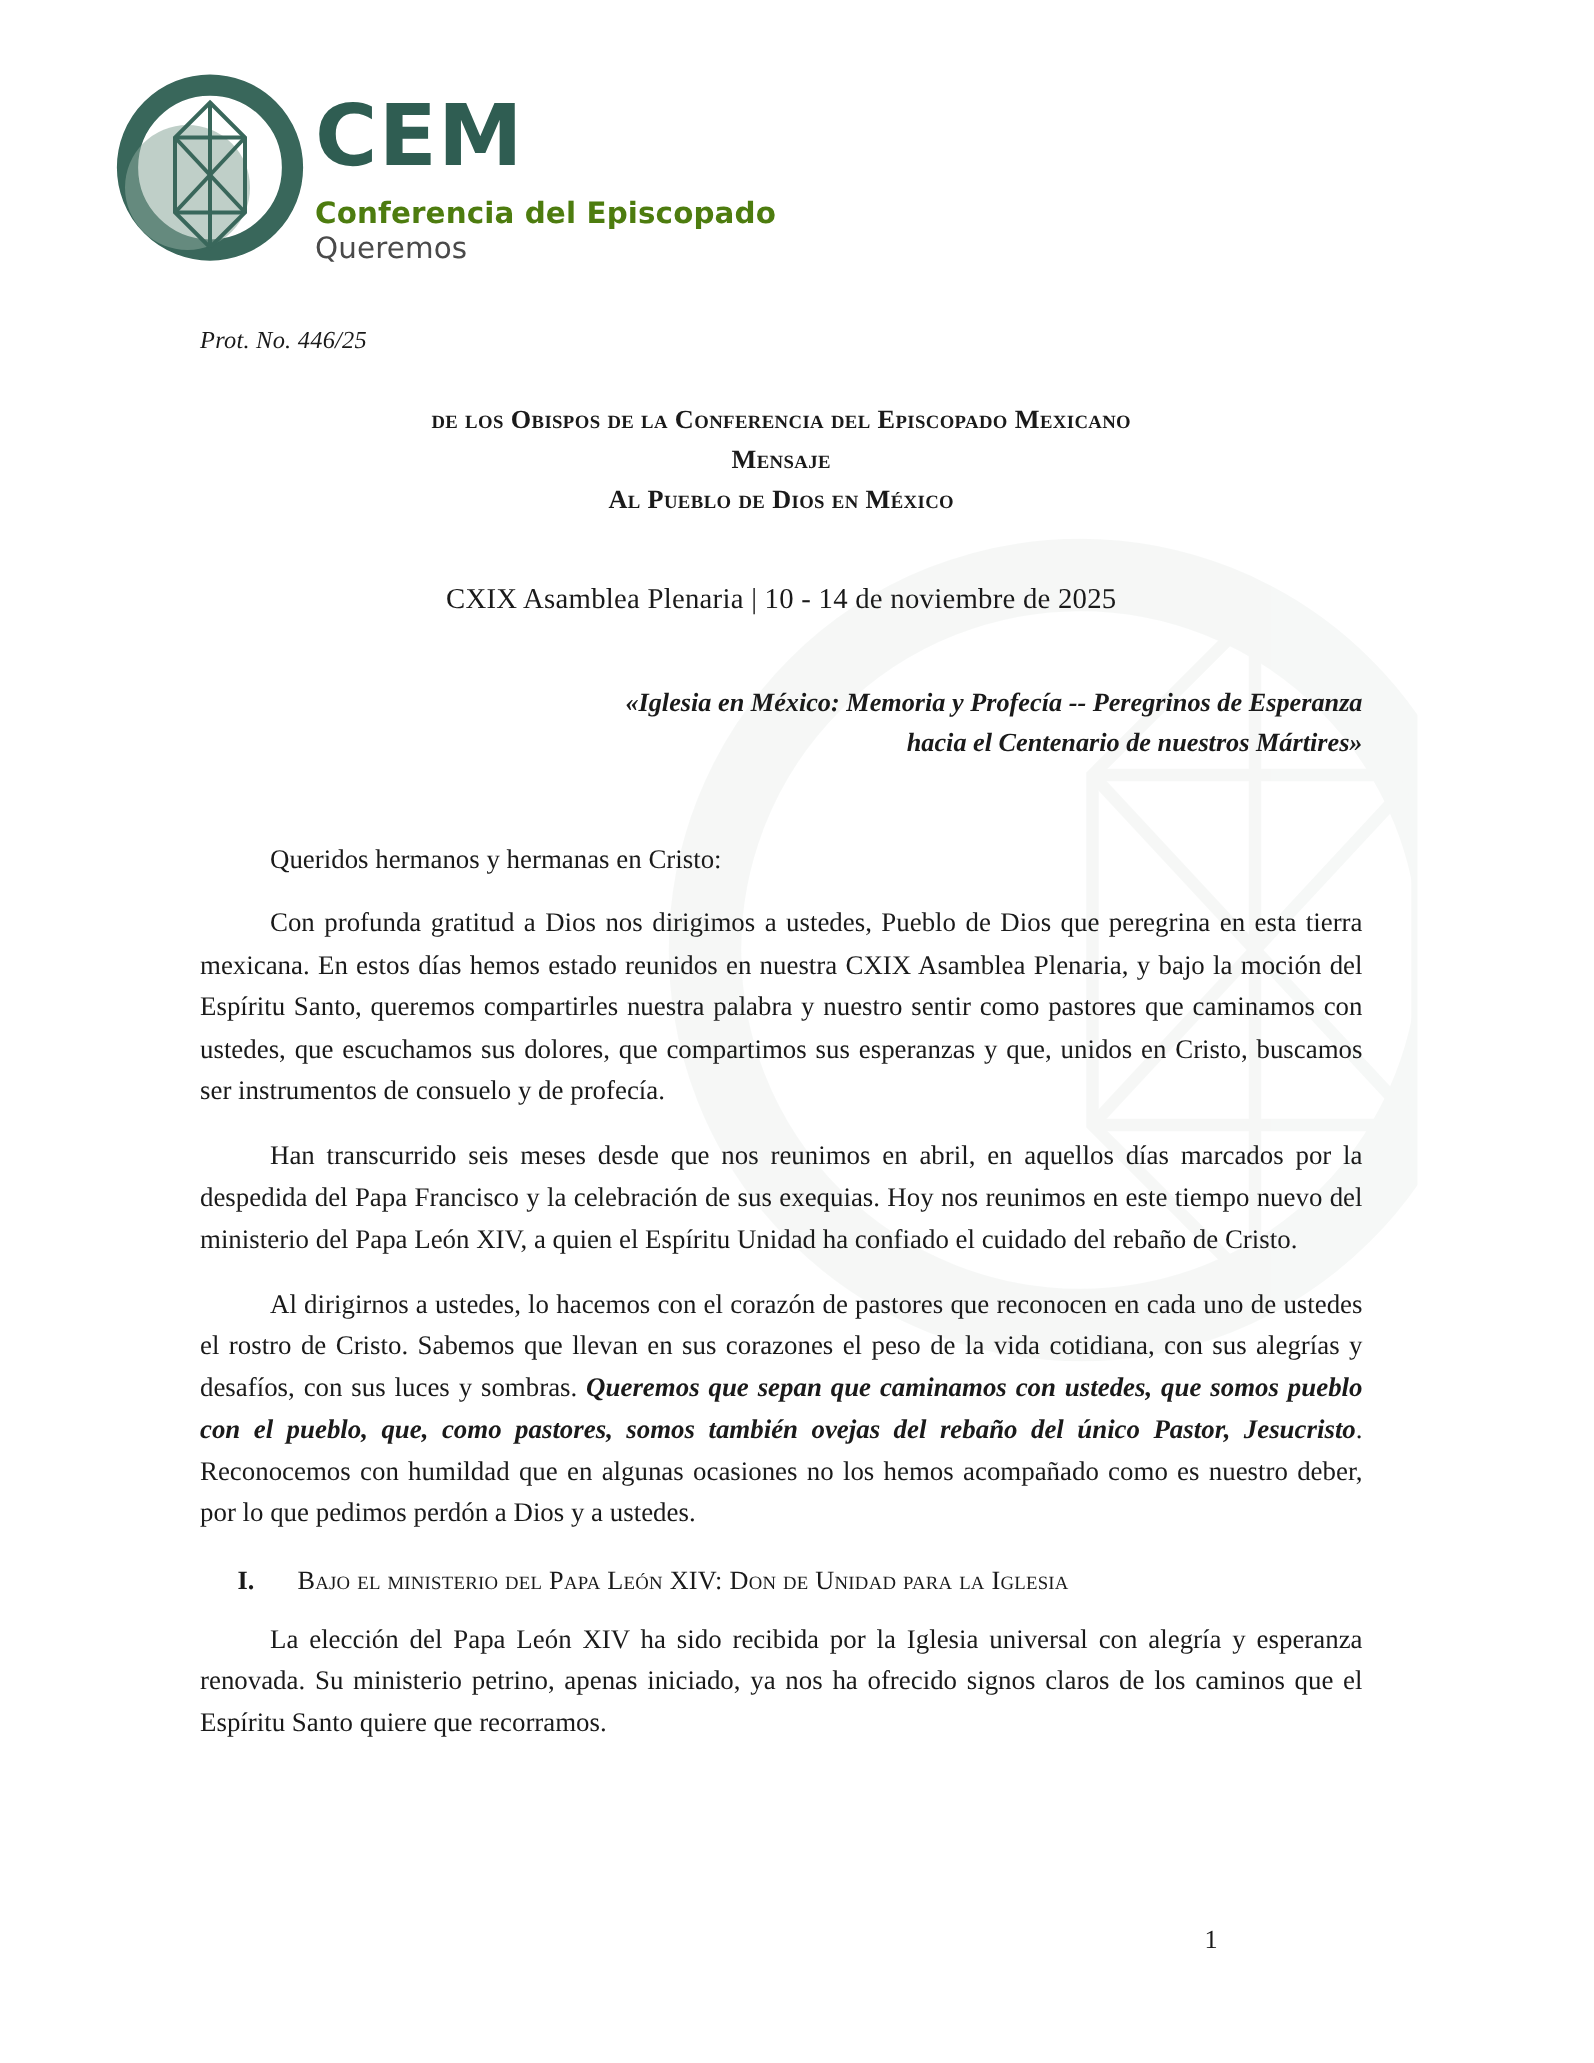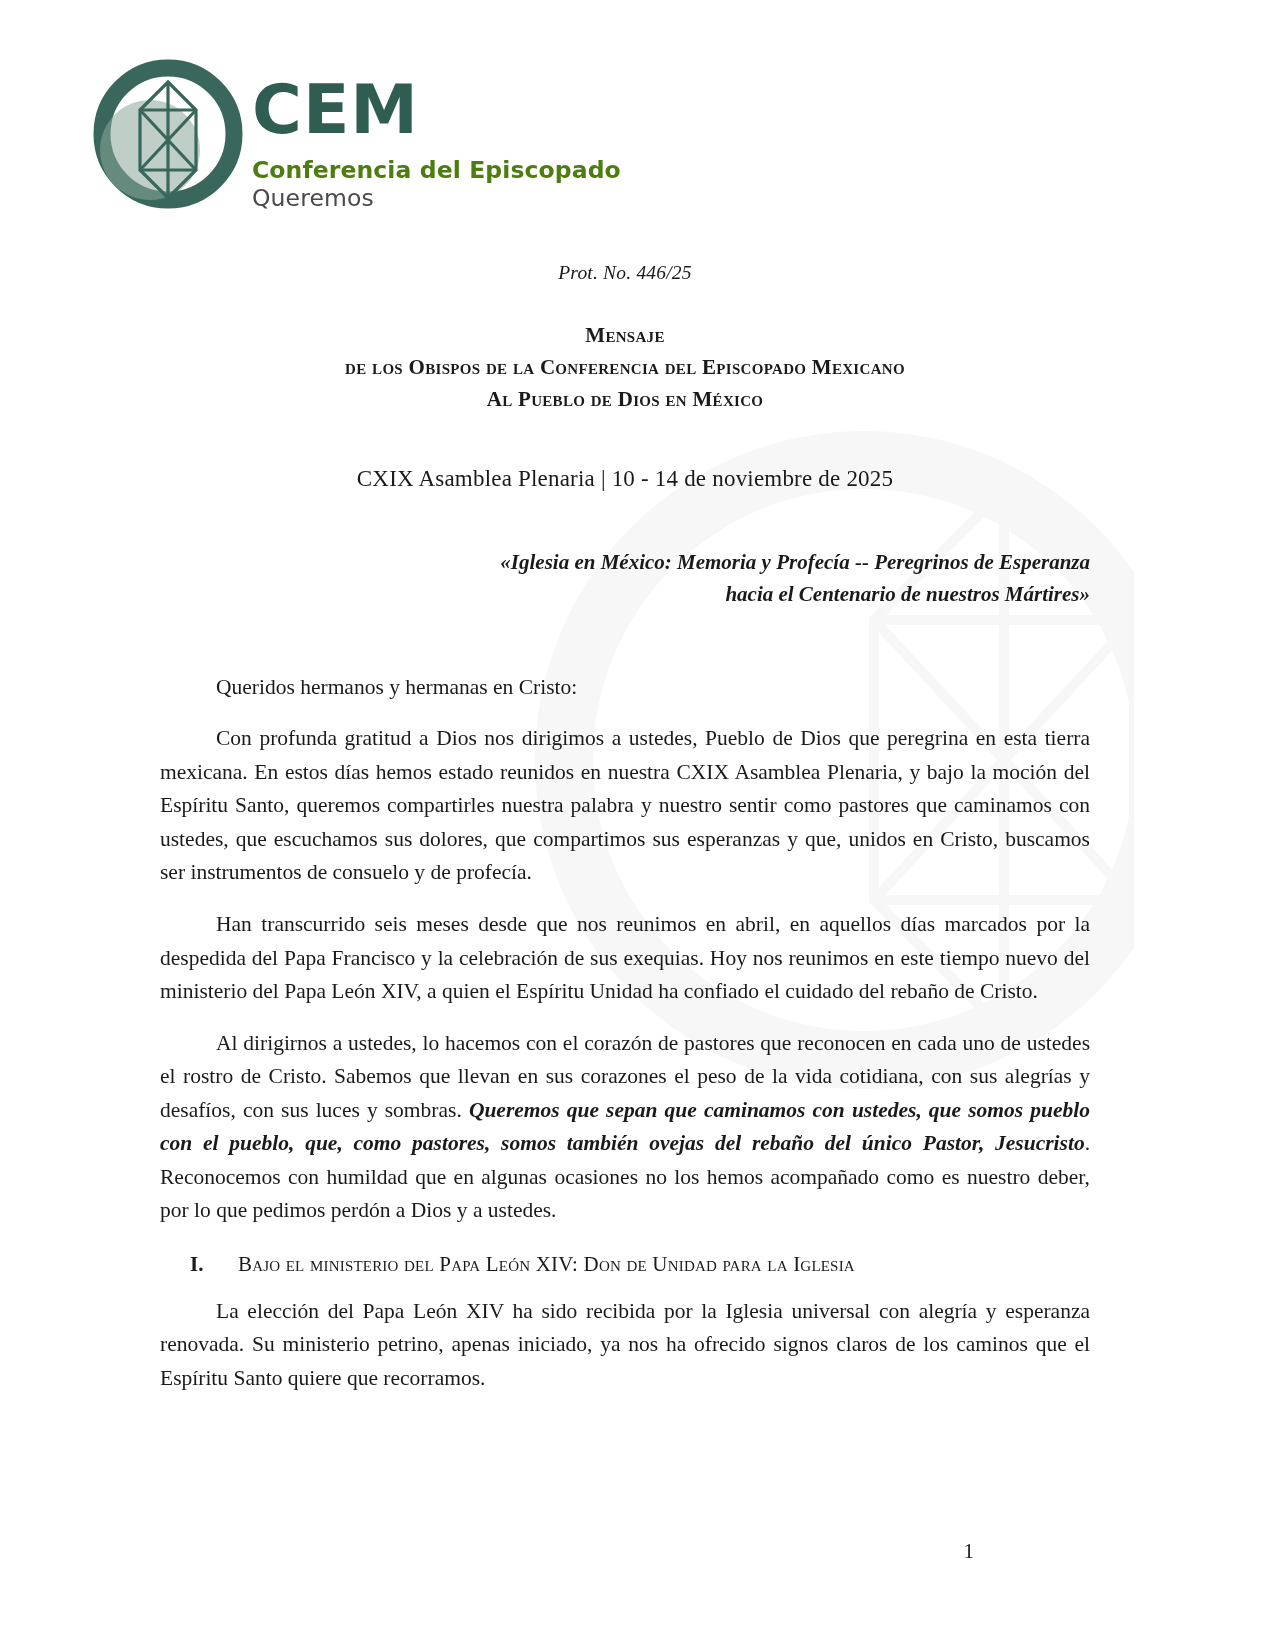--- a/index.html
+++ b/index.html
@@ -71,21 +71,21 @@
 
   
   .content {
     position: absolute;
     left: 160px;
     top: 262px;
     width: 930px;
   }
 
   .prot {
-    text-align: center;
+    text-align: left;
     font-style: italic;
     font-size: 19.5px;
     letter-spacing: 0.2px;
   }
 
   .title-block {
     text-align: center;
     margin-top: 36px;
     line-height: 1.52;
   }
@@ -187,22 +187,22 @@
       <div class="logo-cem">CEM</div>
       <div class="logo-sub"><b>Conferencia del Episcopado</b> <span>Queremos</span></div>
     </div>
   </div>
 
   <div class="content">
 
     <div class="prot">Prot. No. 446/25</div>
 
     <div class="title-block">
+      <div class="smallcaps title-line-2">de los Obispos de la Conferencia del Episcopado Mexicano</div>
       <div class="smallcaps title-line-1">Mensaje</div>
-      <div class="smallcaps title-line-2">de los Obispos de la Conferencia del Episcopado Mexicano</div>
       <div class="smallcaps title-line-3">Al Pueblo de Dios en México</div>
     </div>
 
     <div class="assembly">CXIX Asamblea Plenaria | 10 - 14 de noviembre de 2025</div>
 
     <div class="theme">
       <div>«Iglesia en México: Memoria y Profecía -- Peregrinos de Esperanza</div>
       <div>hacia el Centenario de nuestros Mártires»</div>
     </div>
 

